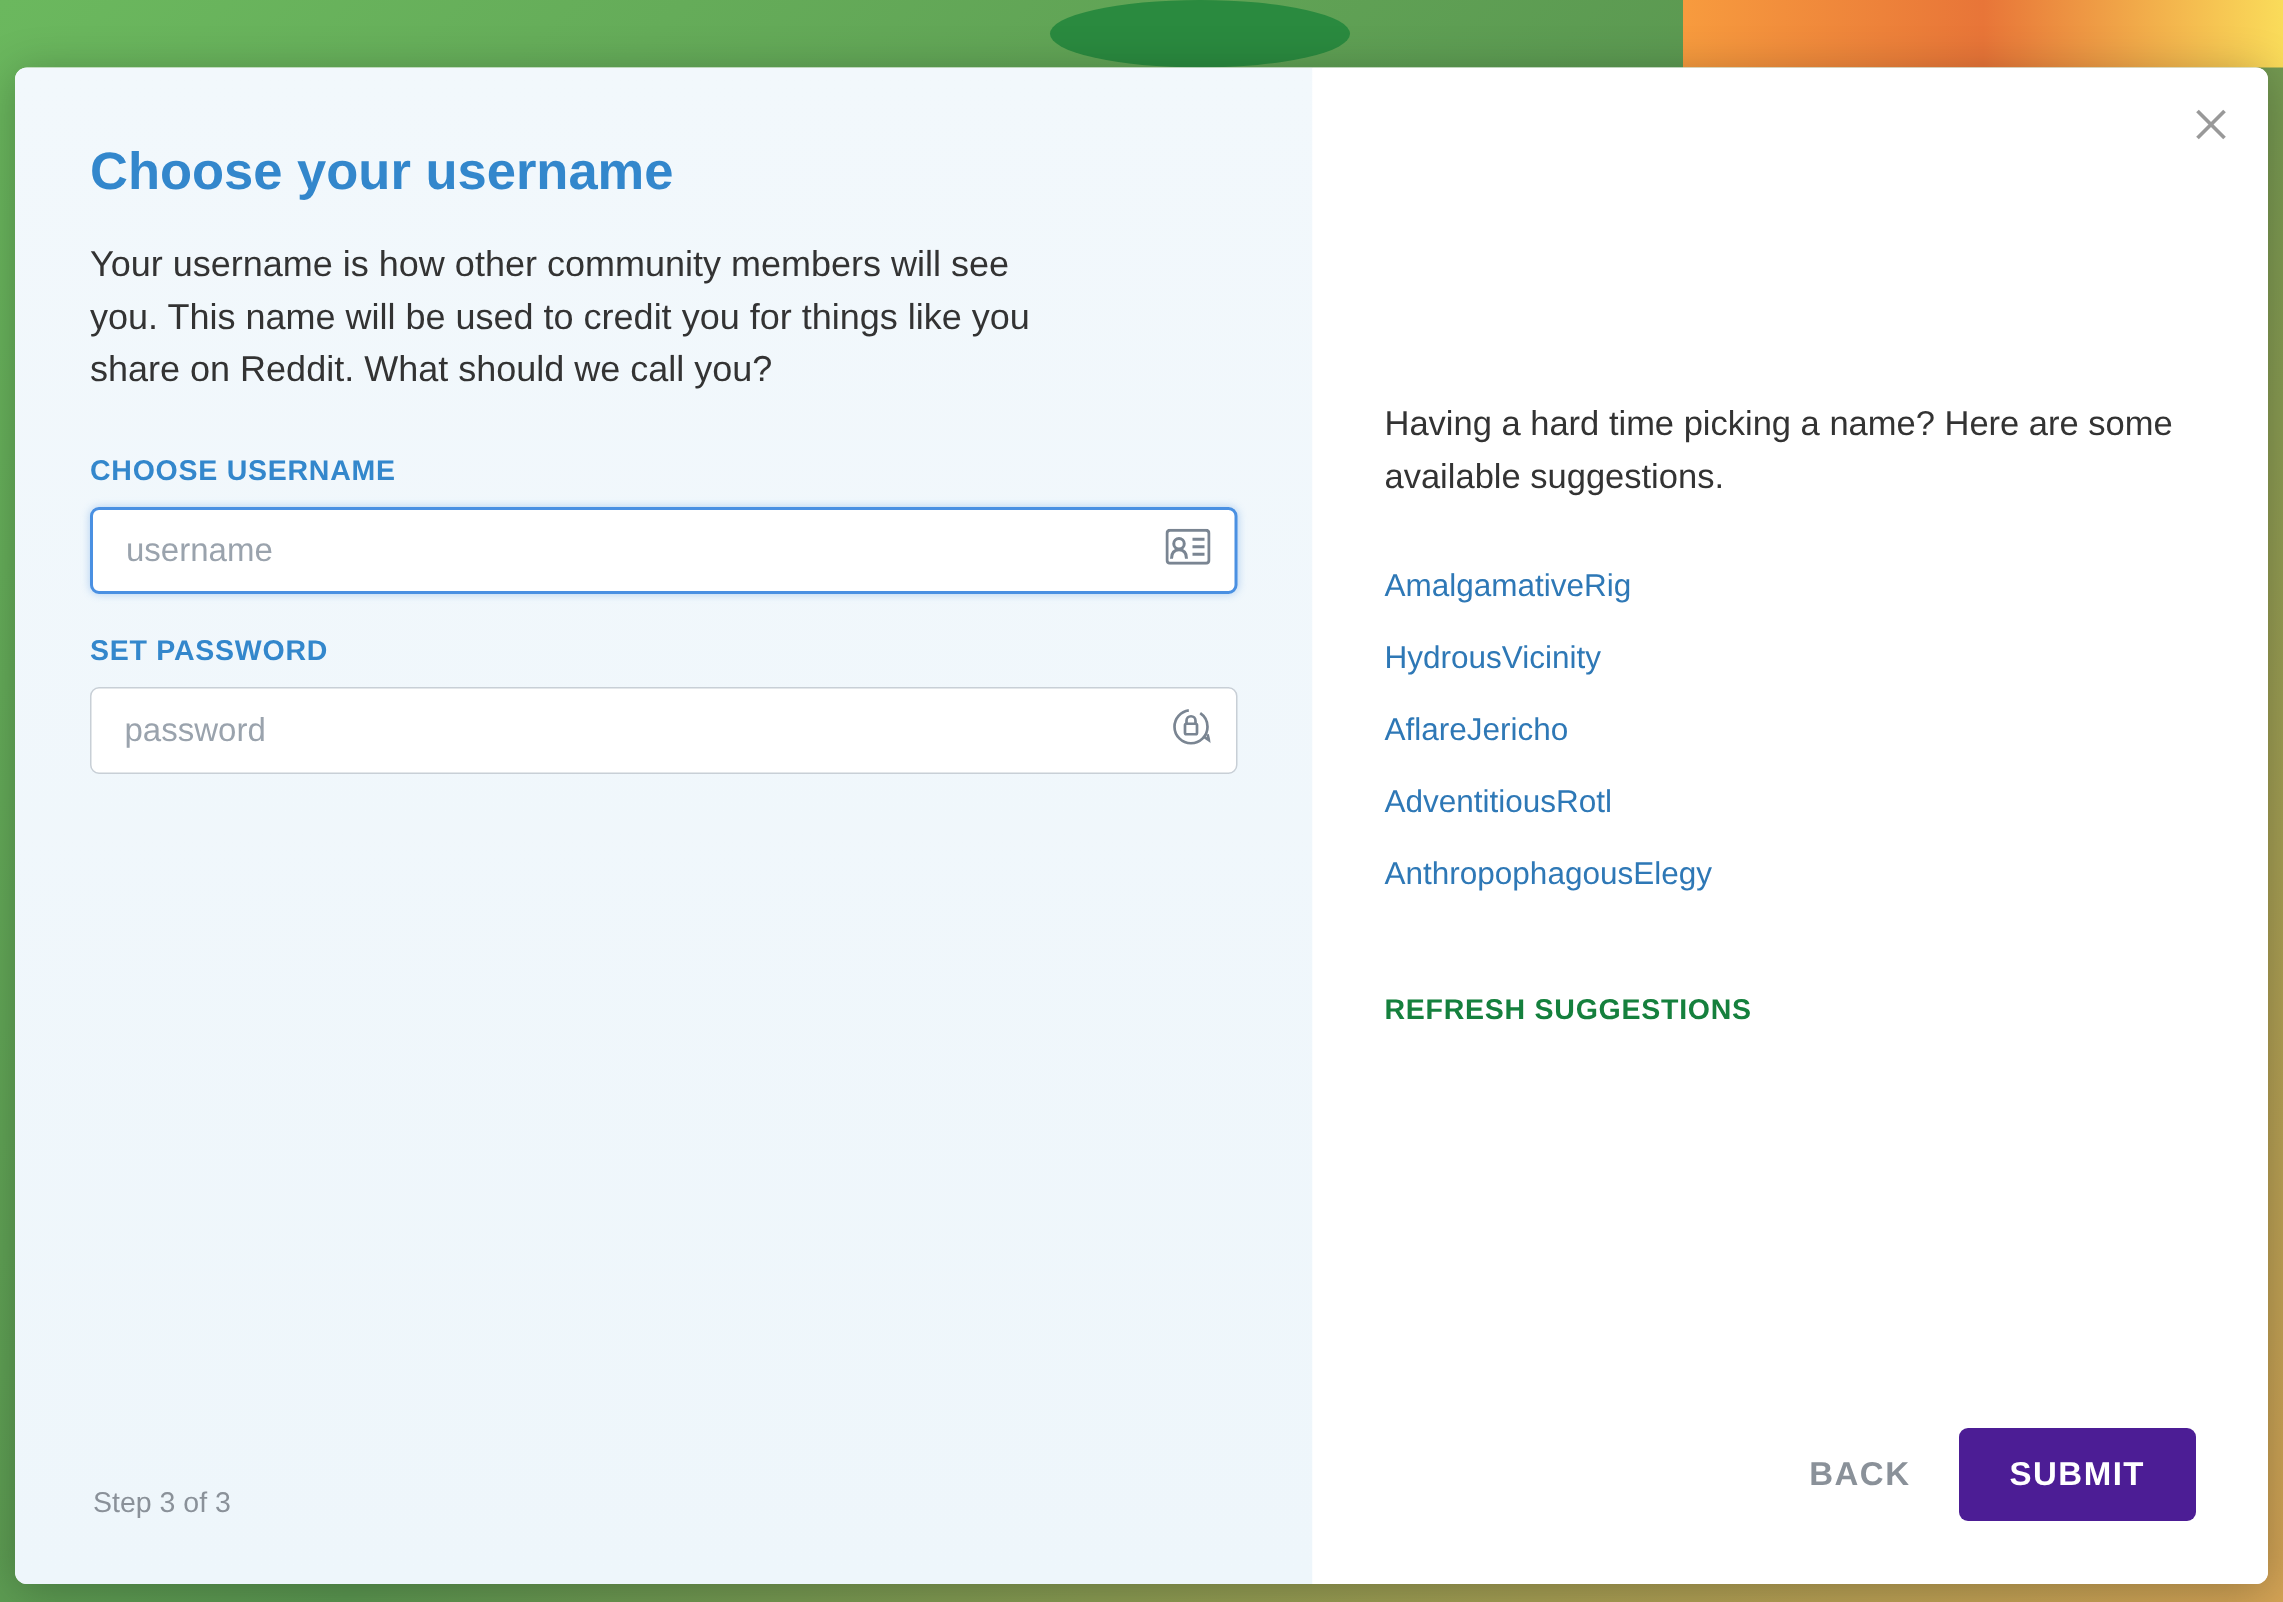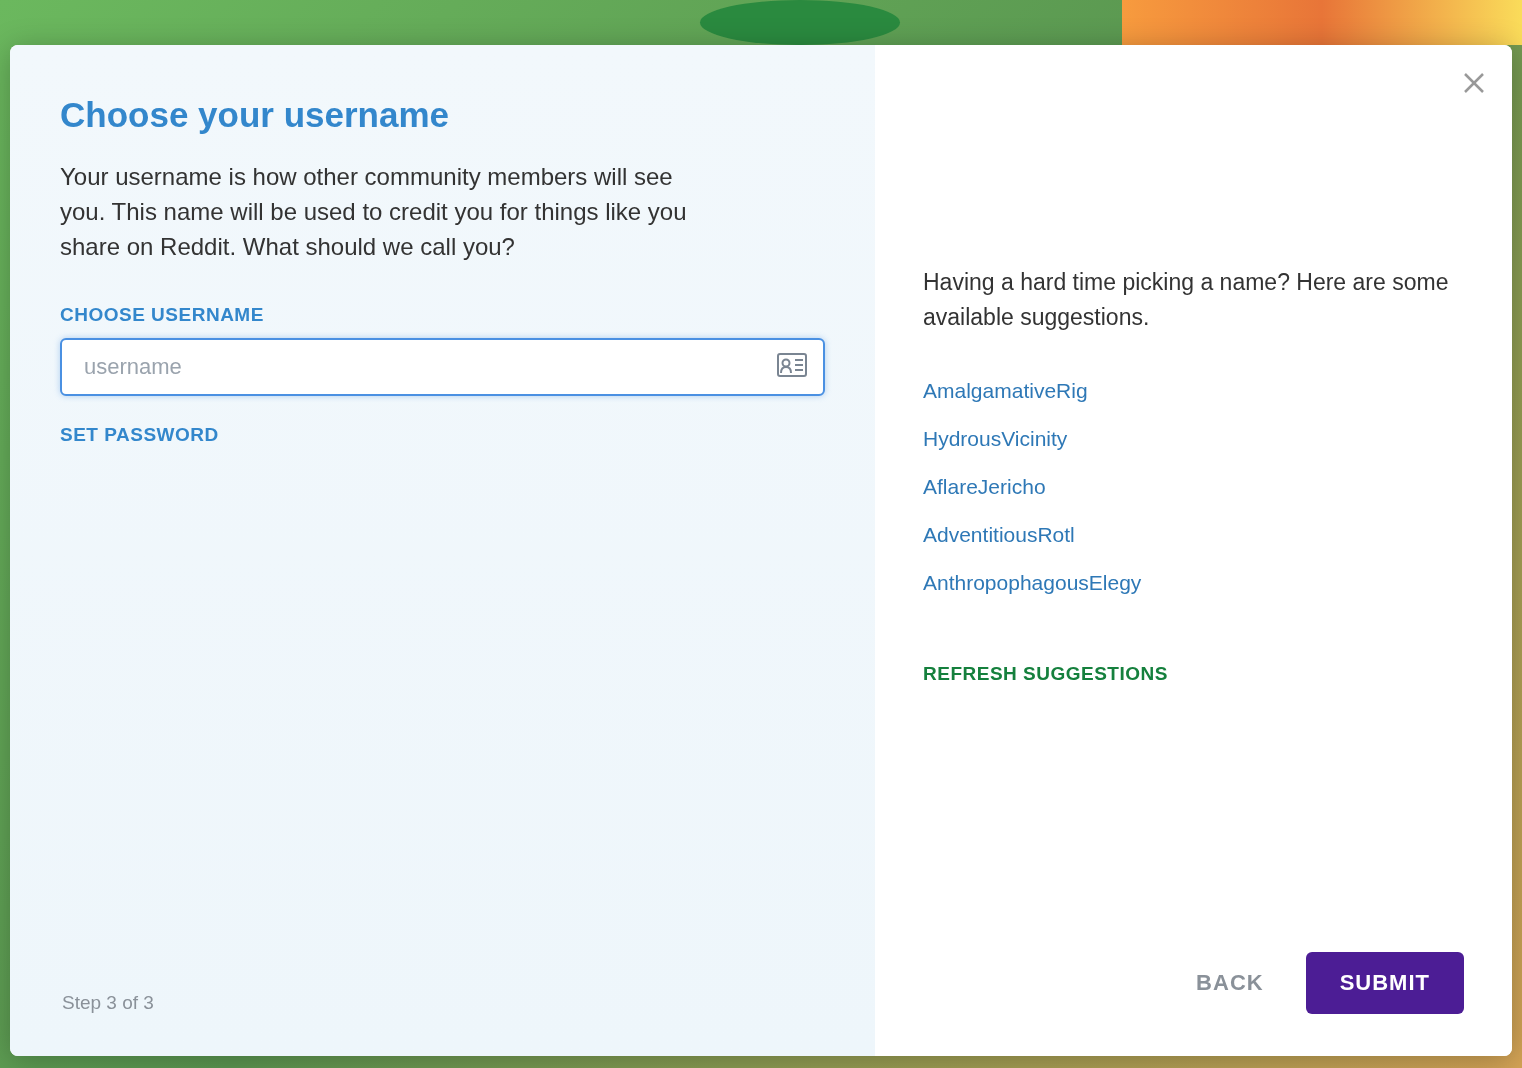--- a/index.html
+++ b/index.html
@@ -163,21 +163,21 @@
       color: #15803d;
       letter-spacing: 0.5px;
       cursor: pointer;
     }
     .footer-buttons {
       position: absolute;
       bottom: 42px;
       right: 48px;
       display: flex;
       align-items: center;
-      gap: 42px;
+      gap: 32px;
     }
     .back-btn {
       font-size: 22px;
       font-weight: bold;
       color: #8a9199;
       letter-spacing: 1px;
       cursor: pointer;
       background: none;
       border: none;
       font-family: inherit;
@@ -221,20 +221,31 @@
             <line x1="18" y1="7" x2="26" y2="7"></line>
             <line x1="18" y1="12" x2="26" y2="12"></line>
             <line x1="18" y1="17" x2="26" y2="17"></line>
           </svg>
         </span>
       </div>
     </div>
 
     <div class="field-group">
       <div class="field-label">SET PASSWORD</div>
+      <div class="input-wrap">
+        <input type="password" class="text-input" placeholder="password" style="">
+        <span class="input-icon">
+          <svg width="26" height="26" viewBox="0 0 26 26" fill="none" stroke="currentColor" stroke-width="1.8">
+            <circle cx="13" cy="13" r="11" stroke-dasharray="50 8"></circle>
+            <path d="M10 11 V9 a3 3 0 0 1 6 0 v2"></path>
+            <rect x="9" y="11" width="8" height="7" rx="1"></rect>
+            <path d="M22 20 l3 2 l-1 -4"></path>
+          </svg>
+        </span>
+      </div>
     </div>
 
     <div class="step-text">Step 3 of 3</div>
   </div>
 
   <div class="right-pane">
     <div class="close-btn">
       <svg width="22" height="22" viewBox="0 0 22 22" stroke="currentColor" stroke-width="2.5">
         <line x1="2" y1="2" x2="20" y2="20"></line>
         <line x1="20" y1="2" x2="2" y2="20"></line>

